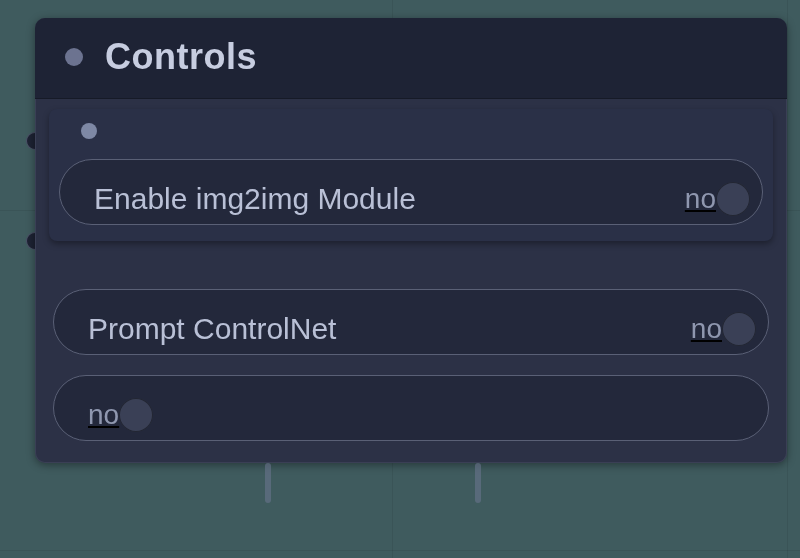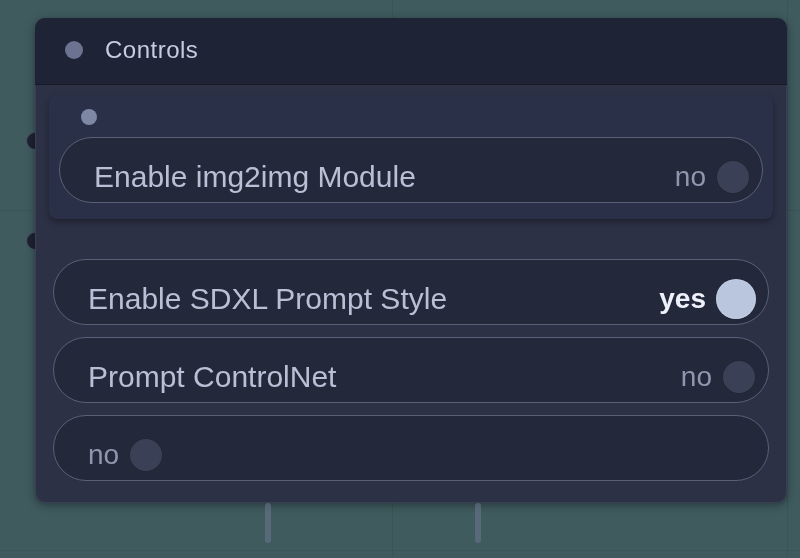--- a/index.html
+++ b/index.html
@@ -36,22 +36,22 @@
     border-radius: 10px 10px 0 0;
     border-bottom: 1px solid rgba(0,0,0,0.25);
   }
   .header-dot {
     width: 18px; height: 18px; border-radius: 50%;
     background: #6c7390;
     flex: 0 0 auto;
   }
   .header-title {
     color: #c7cde0;
-    font-size: 24px;
-    font-weight: 400;
+    font-size: 36px;
+    font-weight: 700;
     letter-spacing: 0.5px;
   }
   .panel-body {
     padding: 10px 18px 22px 18px;
     position: relative;
   }
   .sub-dot {
     width: 16px; height: 16px; border-radius: 50%;
     background: #7e88a5;
     margin: 8px 0 10px 22px;
@@ -67,33 +67,33 @@
   .spacer { height: 28px; }
   .toggle {
     display: flex;
     align-items: center;
     justify-content: space-between;
     height: 66px;
     border-radius: 34px;
     background: #23283b;
     border: 1px solid #5a6076;
     padding: 13px 12px 0 34px;
-    margin-top: 12px;
+    margin-top: 20px;
     cursor: pointer;
   }
   .toggle:first-child { margin-top: 0; }
   .toggle-label {
     color: #b9c0d6;
     font-size: 30px;
     font-weight: 400;
   }
   .toggle-right {
     display: flex;
     align-items: center;
-    gap: 10px;
+    text-decoration: underline;
   }
   .toggle-value {
     font-size: 28px;
     color: #8f97af;
   }
   .toggle.on .toggle-value {
     color: #eef1fa;
     font-weight: 700;
   }
   .knob {
@@ -150,27 +150,20 @@
         <span class="toggle-label">Enable img2img Module</span>
         <span class="toggle-right">
           <span class="toggle-value">no</span>
           <span class="knob"></span>
         </span>
       </div>
     </div>
 
     <div class="spacer"></div>
 
-    <div class="toggle on">
-      <span class="toggle-label">Enable SDXL Prompt Style</span>
-      <span class="toggle-right">
-        <span class="toggle-value">yes</span>
-        <span class="knob"></span>
-      </span>
-    </div>
 
     <div class="toggle">
       <span class="toggle-label">Prompt ControlNet</span>
       <span class="toggle-right">
         <span class="toggle-value">no</span>
         <span class="knob"></span>
       </span>
     </div>
 
     <div class="toggle">

